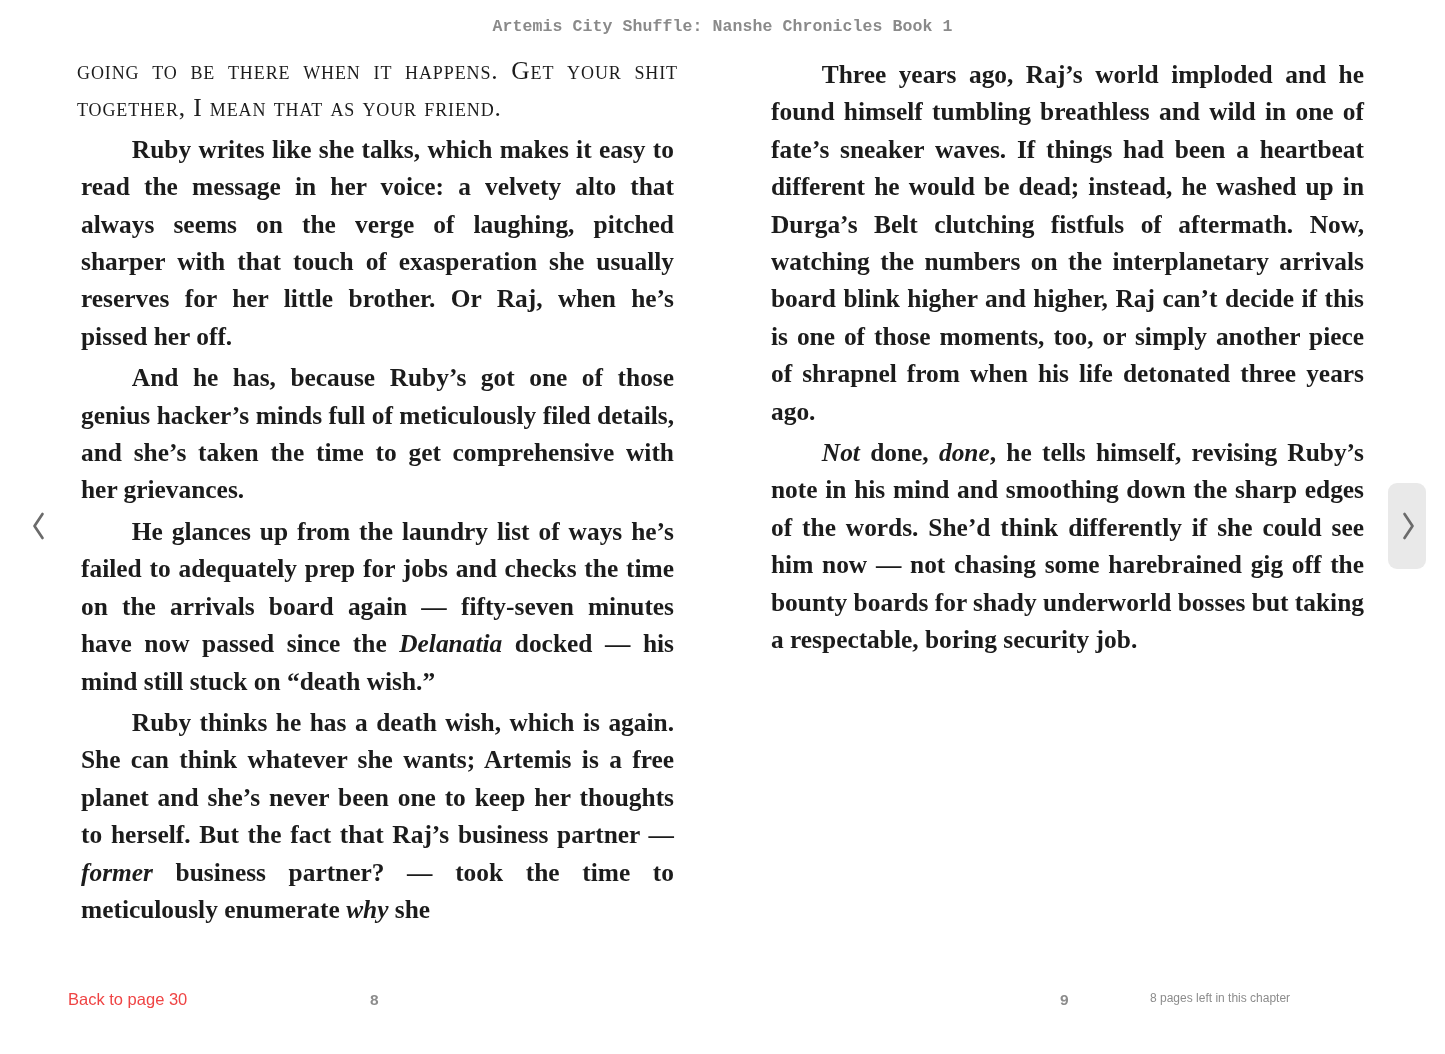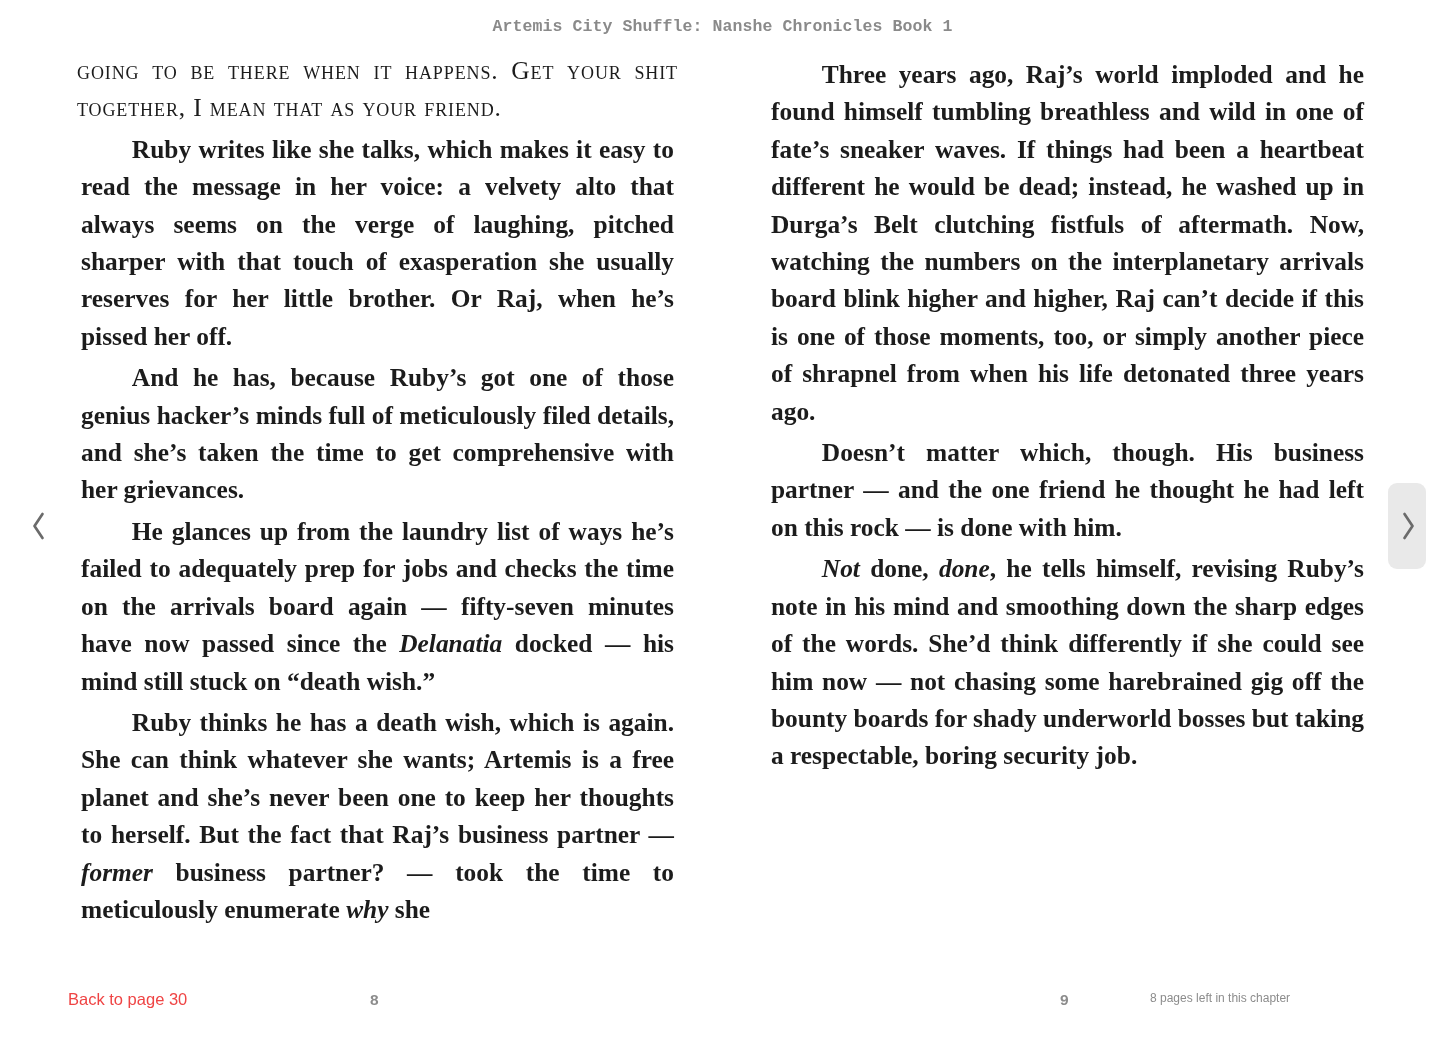--- a/index.html
+++ b/index.html
@@ -193,21 +193,20 @@
     </div>
   </div>
 
   <div class="column column-right">
     <div class="col-inner">
 
 
 
       <p class="para">Three years ago, Raj’s world imploded and he found himself tumbling breathless and wild in one of fate’s sneaker waves. If things had been a heartbeat different he would be dead; instead, he washed up in Durga’s Belt clutching fistfuls of aftermath. Now, watching the numbers on the interplanetary arrivals board blink higher and higher, Raj can’t decide if this is one of those moments, too, or simply another piece of shrapnel from when his life detonated three years ago.</p>
 
-      <p class="para">Doesn’t matter which, though. His business partner — and the one friend he thought he had left on this rock — is done with him.</p>
 
       <p class="para"><em class="ital">Not</em><span> done, </span><em class="ital">done</em><span>, he tells himself, revising Ruby’s note in his mind and smoothing down the sharp edges of the words. She’d think differ­ently if she could see him now — not chasing some harebrained gig off the bounty boards for shady underworld bosses but taking a respectable, boring security job.</span></p>
 
     </div>
   </div>
 </div>
 
 <div class="nav-arrow nav-prev">
   <svg class="chev" viewBox="0 0 17 30">
     <path d="M12.5 3 L4.5 15 L12.5 27"></path>

